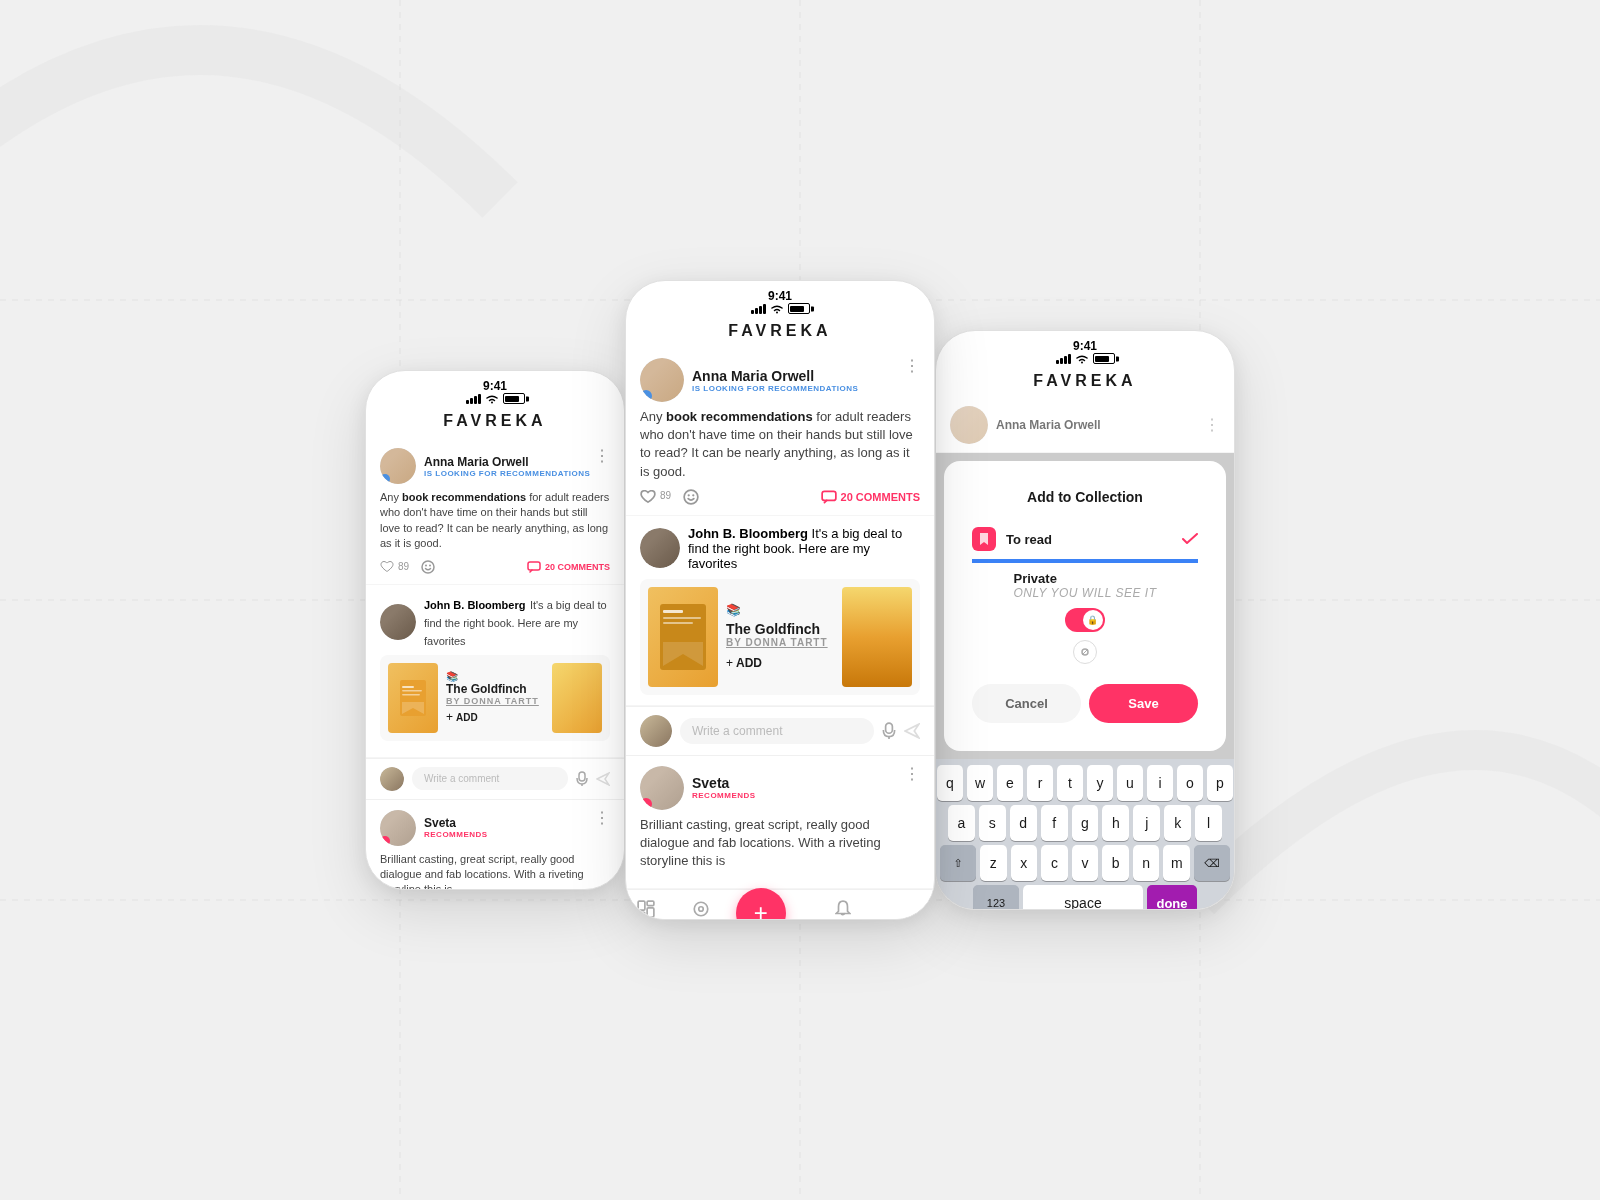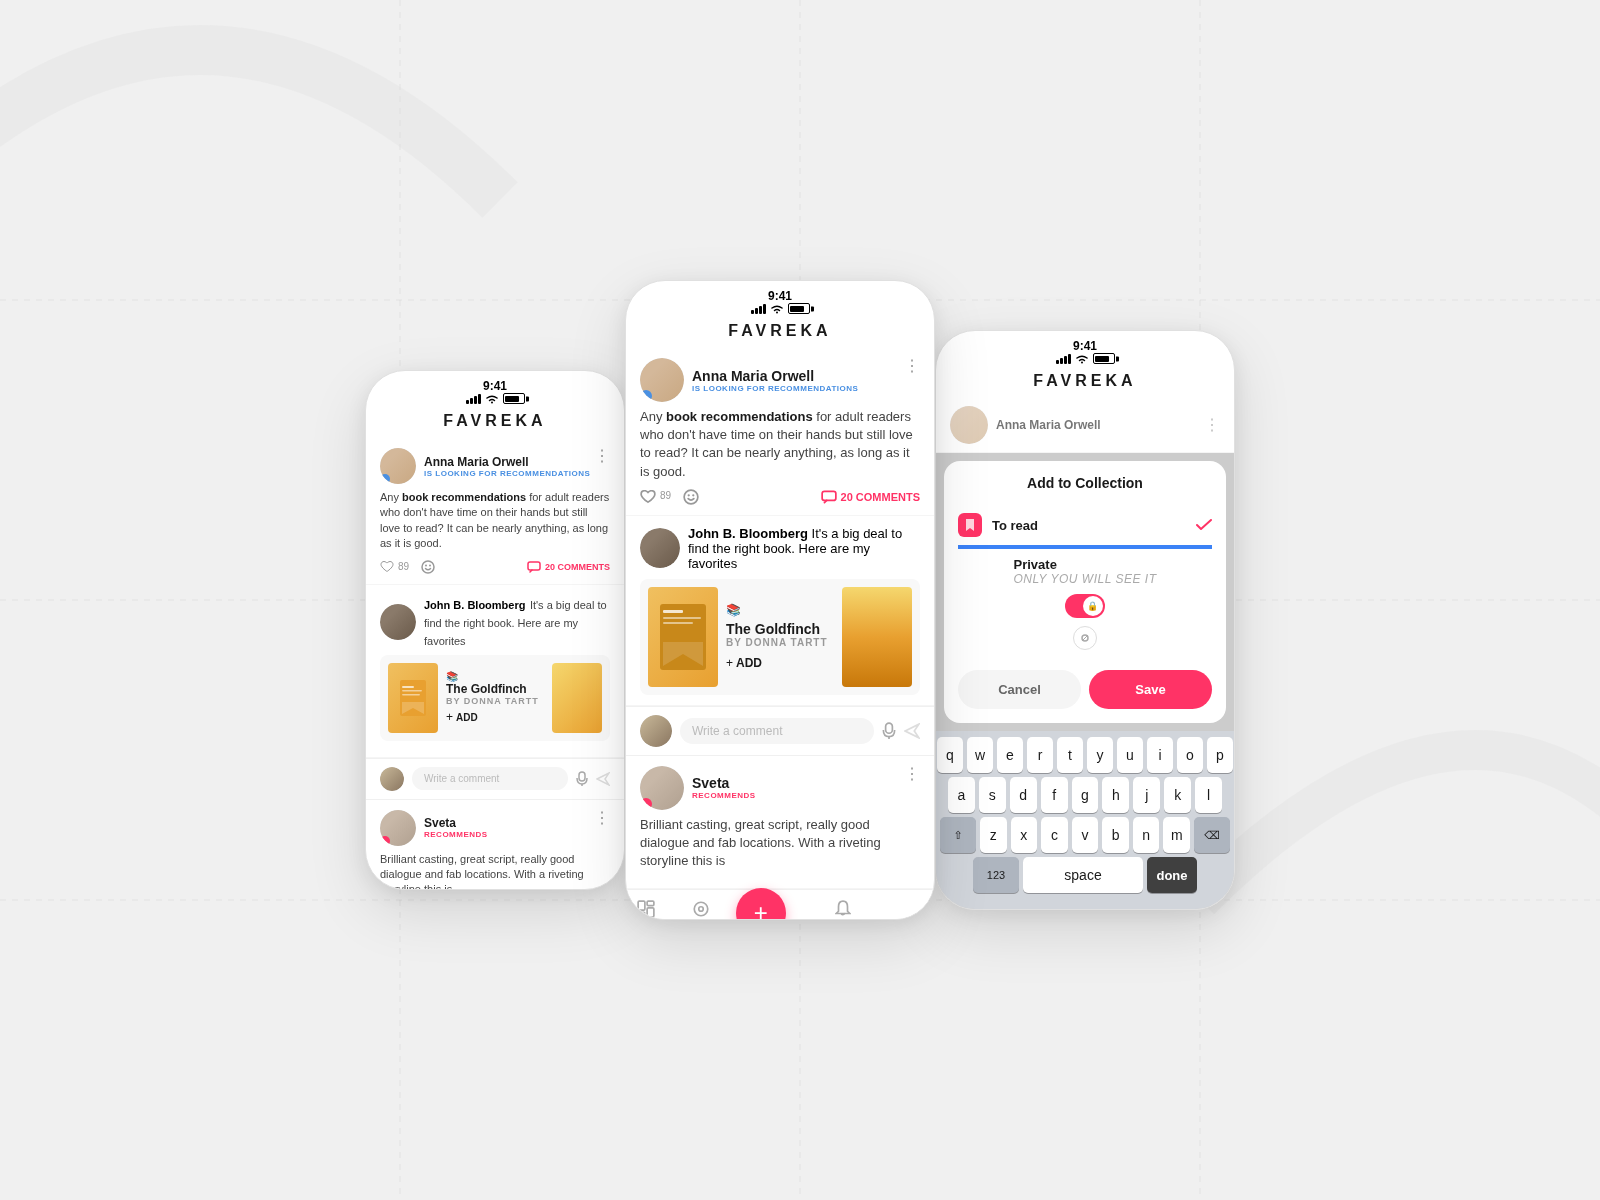--- a/index.html
+++ b/index.html
@@ -238,21 +238,21 @@
       flex-shrink: 0;
       position: relative;
       overflow: hidden;
       display: flex;
       align-items: center;
       justify-content: center;
     }
 
     .book-info { }
     .book-title { font-size: 12px; font-weight: 700; color: #1a1a1a; }
-    .book-author { font-size: 9px; font-weight: 600; color: #999; letter-spacing: 1px; text-transform: uppercase; }
+    .book-author { font-size: 9px; font-weight: 600; color: #999; letter-spacing: 1px; text-transform: uppercase; text-decoration: underline; }
 
     .add-btn {
       display: flex;
       align-items: center;
       gap: 3px;
       font-size: 10px;
       font-weight: 700;
       color: #1a1a1a;
       cursor: pointer;
       margin-top: 4px;
@@ -489,21 +489,21 @@
       max-width: 42px;
     }
 
     .key-space {
       background: #fff;
       flex: 3;
       max-width: 120px;
     }
 
     .key-done {
-      background: #404040;
+      background: #a21caf;
       color: #fff;
       flex: 1.5;
       max-width: 50px;
       font-size: 13px;
       font-weight: 600;
     }
 
     .key-123 {
       background: #aeb5bf;
       min-width: 40px;
@@ -896,21 +896,21 @@
     <div style="display:flex;align-items:center;gap:8px;padding:8px 14px;background:#fff;border-bottom:1px solid #f0f0f0;opacity:0.6;">
       <div class="avatar" style="width:38px;height:38px;">
         <div style="width:100%;height:100%;background:linear-gradient(135deg,#d4b89a,#c9a882);border-radius:50%;"></div>
       </div>
       <div style="font-size:12px;font-weight:700;color:#1a1a1a;">Anna Maria Orwell</div>
       <div style="margin-left:auto;" class="more-btn">⋮</div>
     </div>
 
     <div style="flex:1;background:rgba(0,0,0,0.2);display:flex;flex-direction:column;justify-content:flex-start;">
 
-      <div style="background:#fff;border-radius:16px;margin:8px;padding:14px;">
+      <div style="background:#fff;border-radius:16px;margin:8px;padding:28px;">
         <div class="modal-title">Add to Collection</div>
 
         <div class="collection-item">
           <div class="collection-icon">
             <svg width="12" height="14" viewBox="0 0 12 14">
               <path d="M2 1 L10 1 L10 13 L6 10 L2 13 Z" fill="#fff" opacity="0.8"></path>
             </svg>
           </div>
           <div style="flex:1;font-size:13px;font-weight:600;color:#1a1a1a;">To read</div>
           <svg width="16" height="12" viewBox="0 0 16 12">

